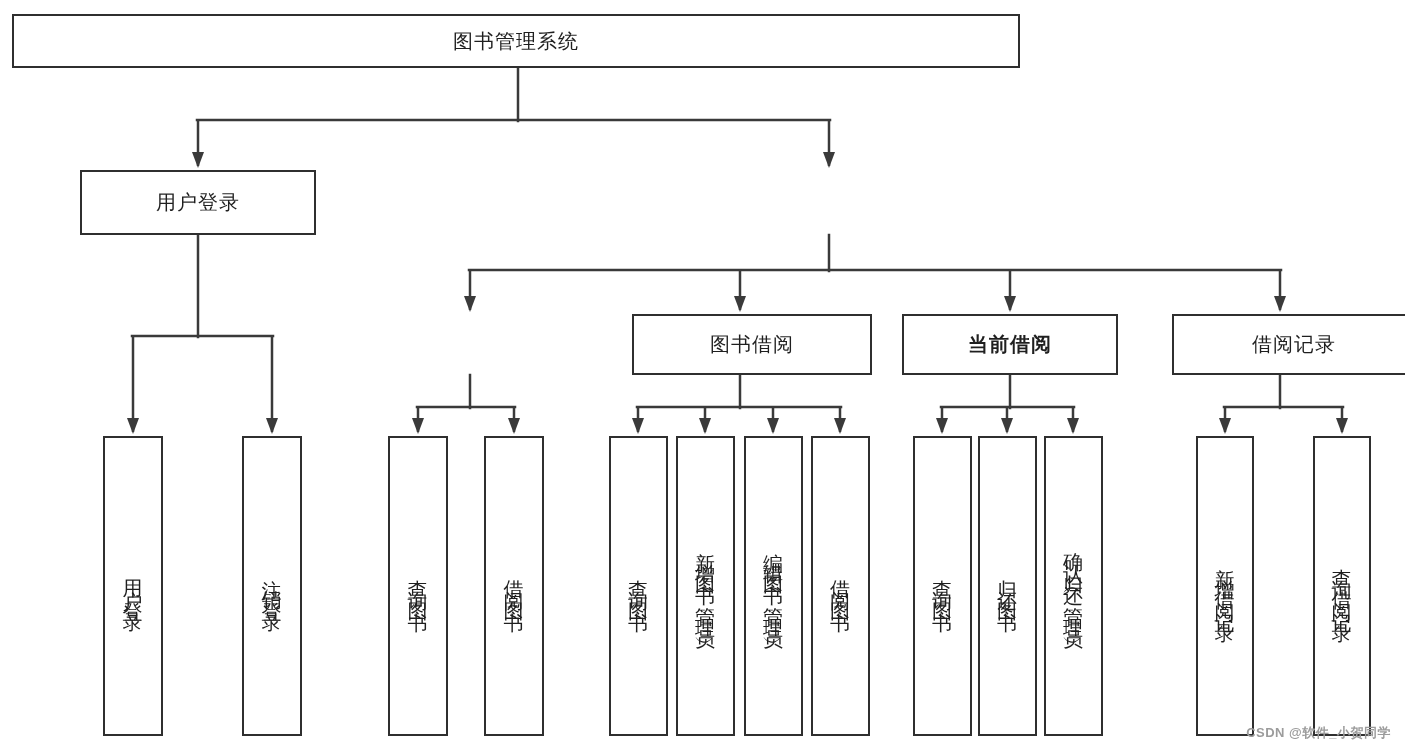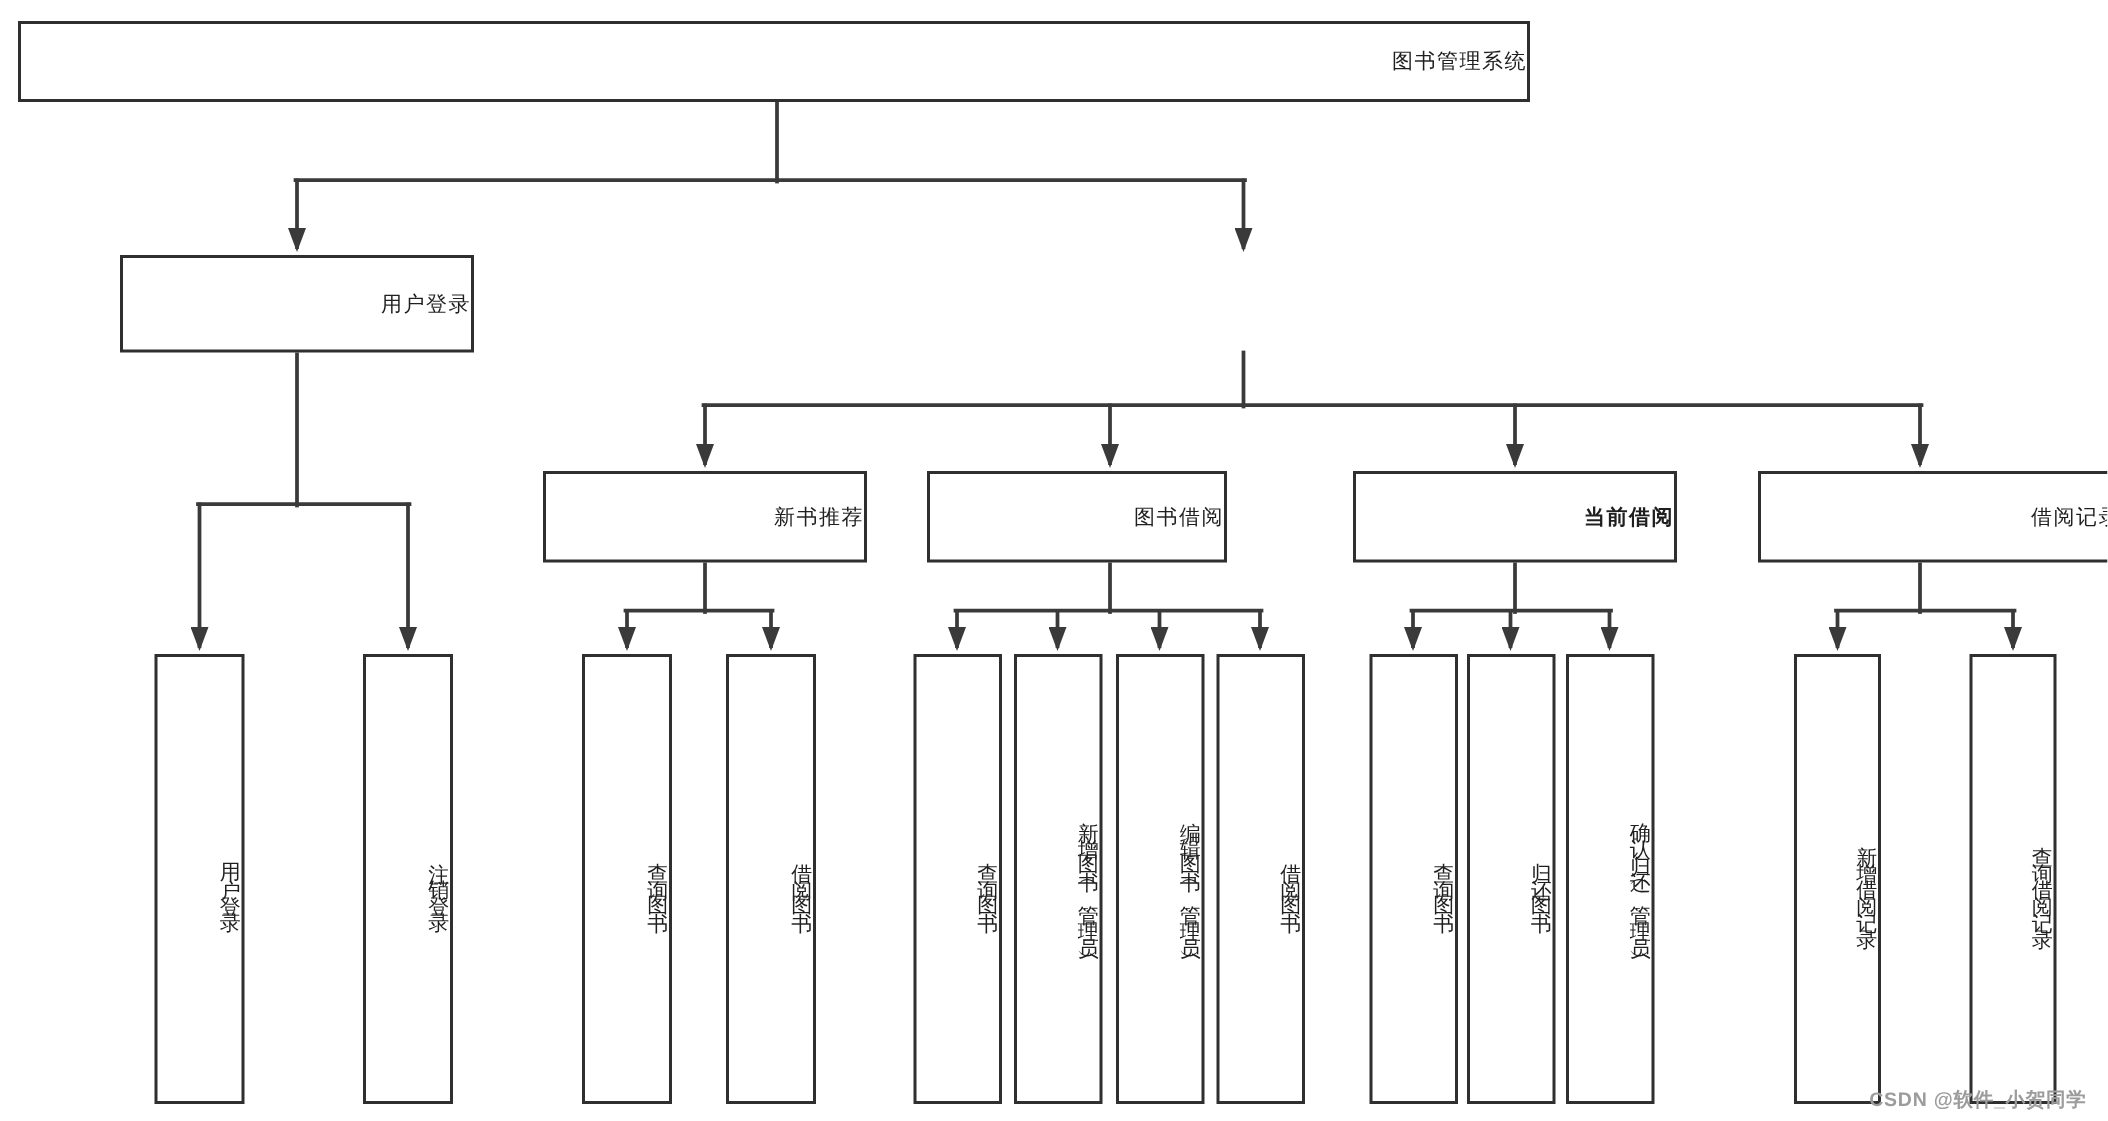--- a/index.html
+++ b/index.html
@@ -11,23 +11,23 @@
     color:var(--text,#1f1f1f);
     overflow:hidden;
   }
   #connectors{position:absolute;left:0;top:0;z-index:1;}
   #connectors line{stroke:var(--line,#3a3a3a);stroke-width:2.5;}
   #connectors .cap{stroke-linecap:square;}
   .box{
     position:absolute;box-sizing:border-box;
     border:2px solid var(--border,#2f2f2f);
     background:#ffffff;
-    display:flex;align-items:center;justify-content:flex-end;
+    display:flex;align-items:center;justify-content:center;
     z-index:2;
-    font-size:14px;
+    font-size:20px;
     white-space:nowrap;
   }
   .hbox{letter-spacing:1px;}
   .vbox span{
     writing-mode:vertical-rl;
     text-orientation:mixed;
     letter-spacing:11px;
     line-height:1;
   }
   .watermark{
@@ -94,24 +94,21 @@
   </svg>
 
   <div class="box hbox" style="left:12px;top:14px;width:1008px;height:54px;">
     <span>图书管理系统</span>
   </div>
 
   <div class="box hbox" style="left:80px;top:170px;width:236px;height:65px;">
     <span>用户登录</span>
   </div>
 
-  <div class="box hbox" style="left:362px;top:314px;width:216px;height:61px;">
-    <span>新书推荐</span>
-  </div>
-  <div class="box hbox" style="left:618px;top:314px;width:200px;height:61px;">
+  <div class="box hbox" style="left:632px;top:314px;width:240px;height:61px;">
     <span>图书借阅</span>
   </div>
   <div class="box hbox" style="left:902px;top:314px;width:216px;height:61px;font-weight:bold;">
     <span>当前借阅</span>
   </div>
   <div class="box hbox" style="left:1172px;top:314px;width:244px;height:61px;">
     <span>借阅记录</span>
   </div>
 
   <div class="box vbox" style="left:103px;top:436px;width:60px;height:300px;">

